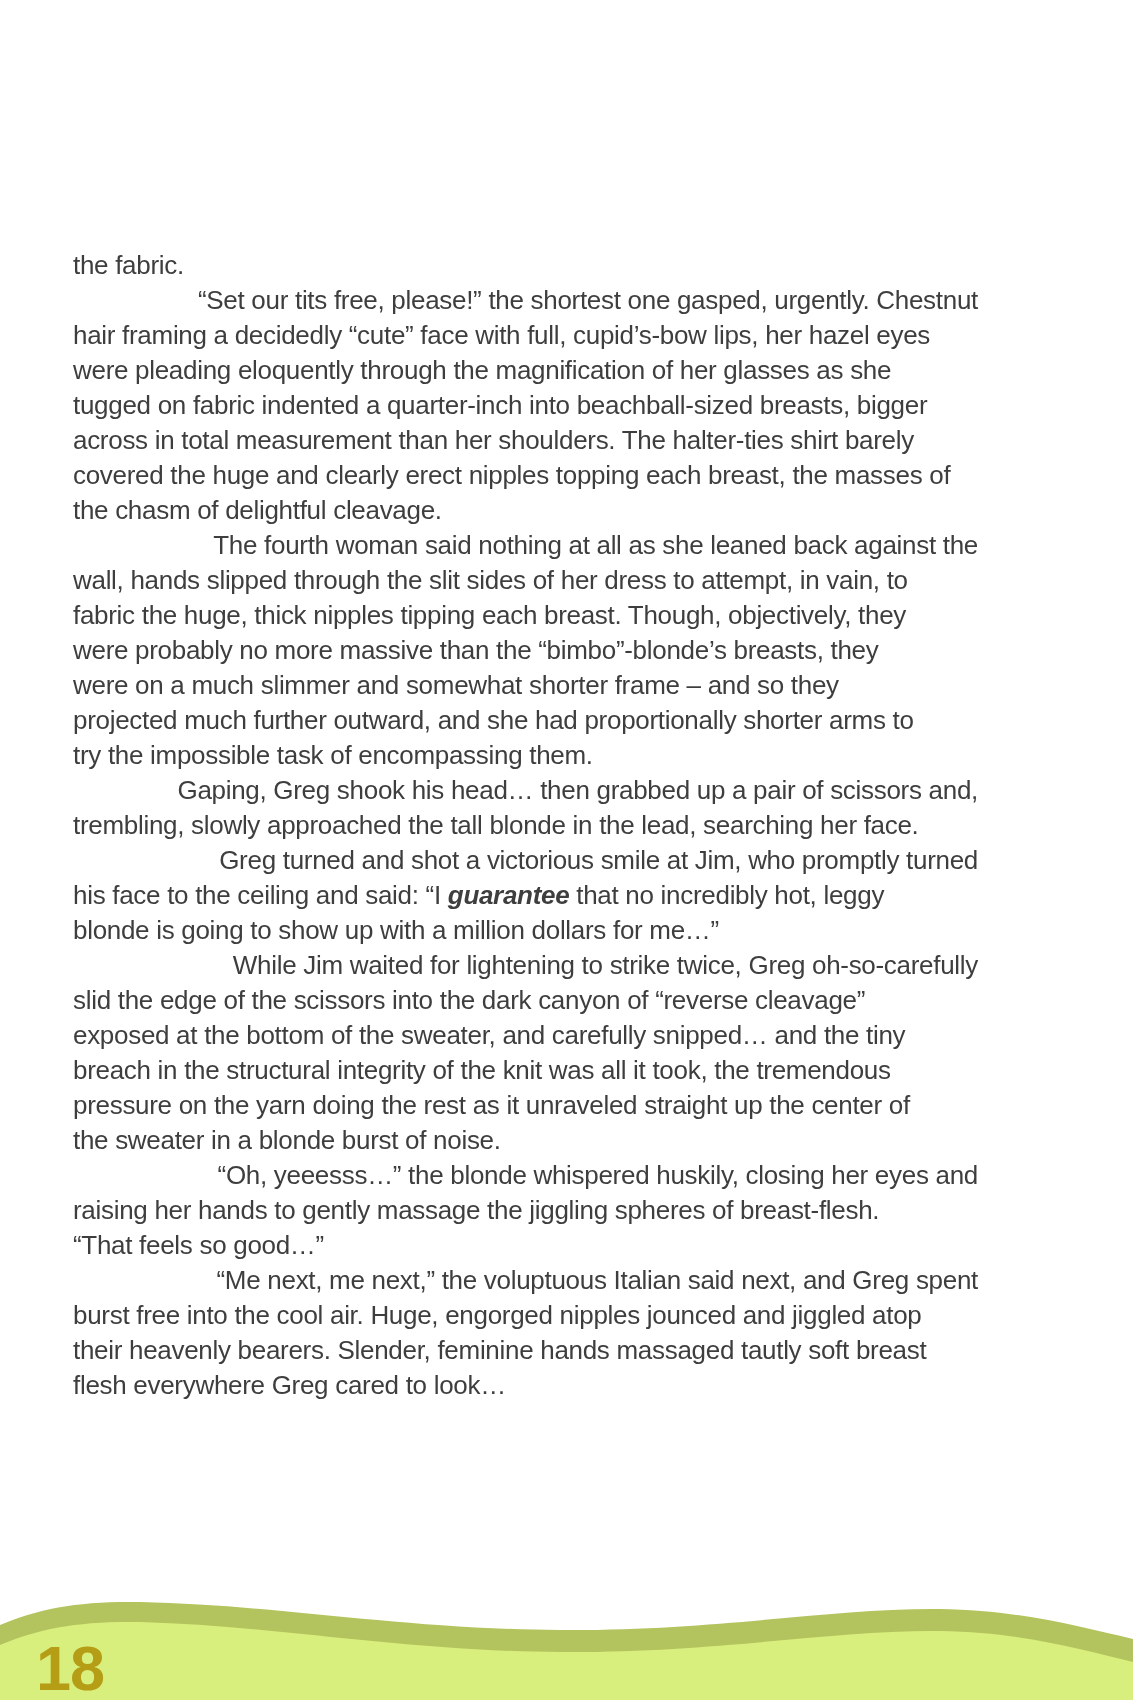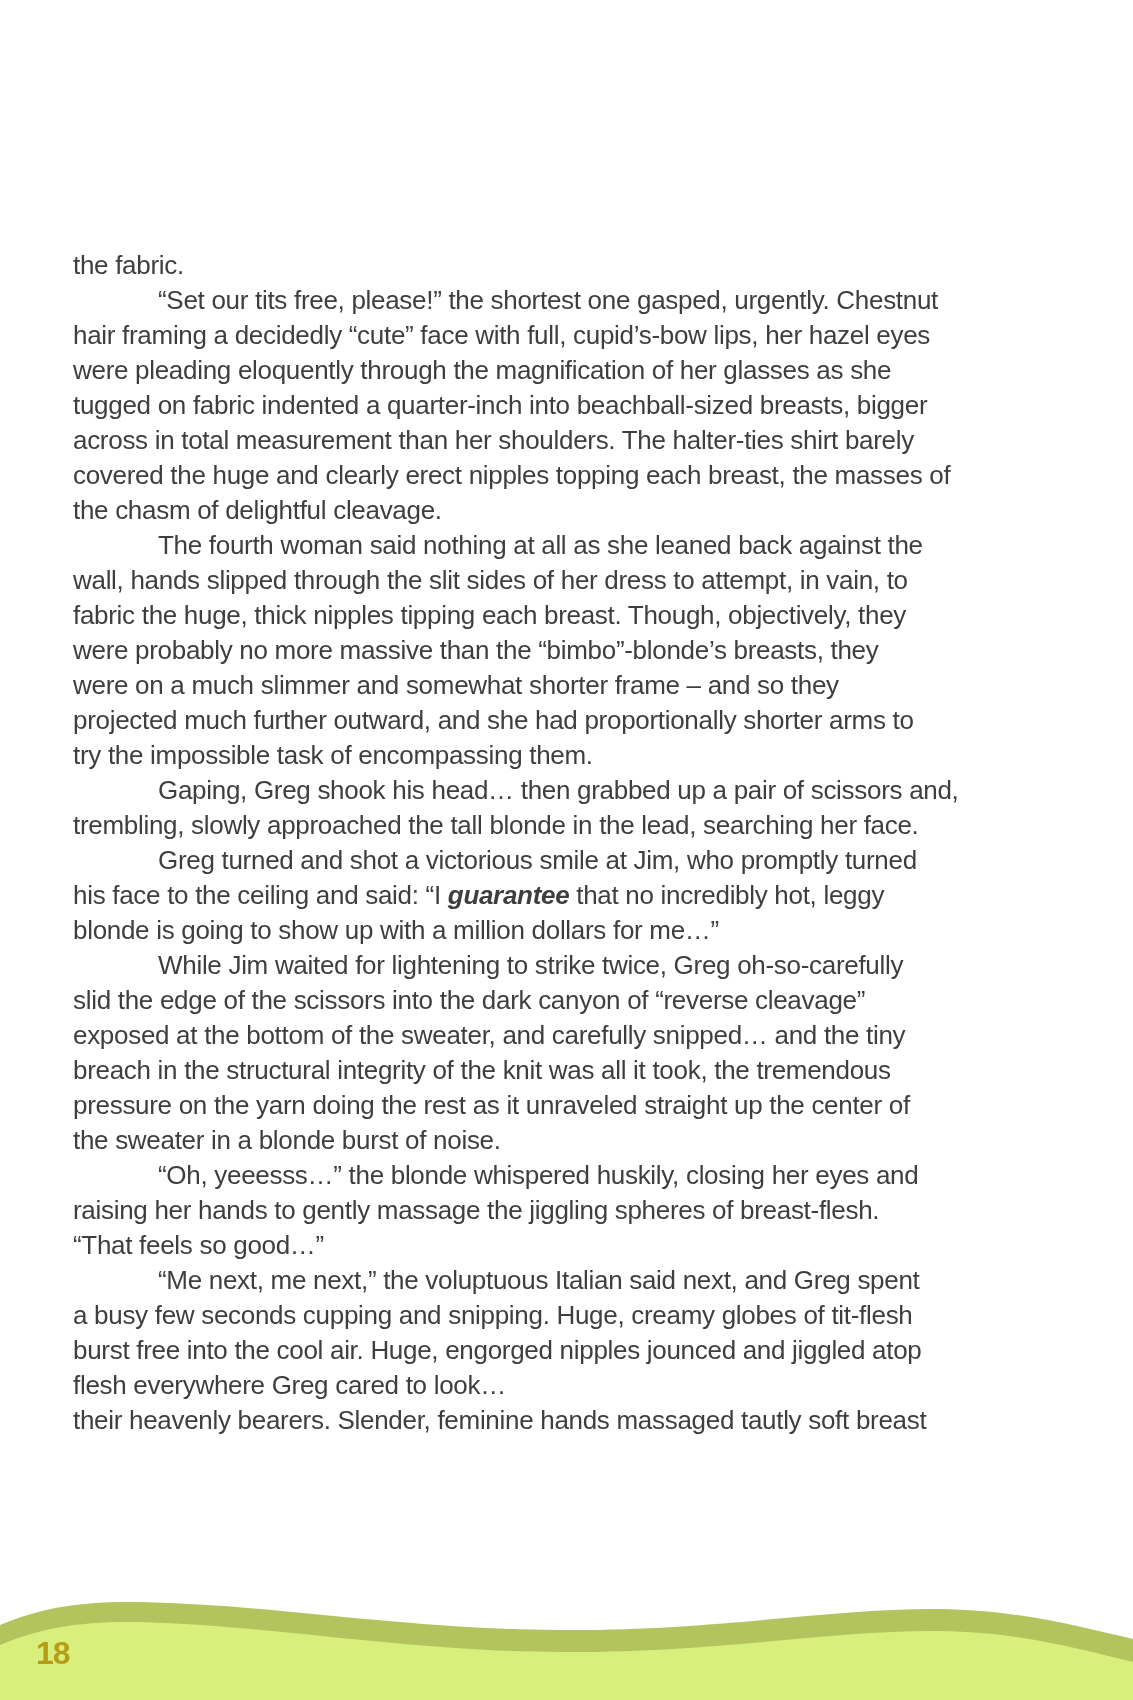--- a/index.html
+++ b/index.html
@@ -21,42 +21,42 @@
     position:absolute;
     left:73px;
     top:248px;
     width:905px;
     color:var(--text);
     font-size:26px;
     line-height:35px;
     letter-spacing:-0.3px;
   }
   .line{white-space:pre;}
-  .line.indent{padding-left:85px;}
+  .line.indent{padding-left:85px;text-align:right;}
   .em{font-weight:bold;font-style:italic;margin-top:8px;}
   .footer{
     position:absolute;
     left:0;
     bottom:0;
     width:1133px;
     height:125px;
   }
   .footer svg{
     position:absolute;
     left:0;top:0;
     width:100%;height:100%;
     display:block;
   }
   .wave-back{fill:var(--wave-dark);}
   .wave-front{fill:var(--wave-light);}
   .page-number{
     position:absolute;
     left:36px;
     top:62px;
-    font-size:32px;
+    font-size:63px;
     font-weight:bold;
     line-height:1;
     letter-spacing:-1px;
     color:var(--page-number);
   }
 </style>
 </head>
 <body>
 
 <div class="page">
@@ -84,24 +84,23 @@
       <div class="line indent"><span>While Jim waited for lightening to strike twice, Greg oh-so-carefully</span></div>
       <div class="line"><span>slid the edge of the scissors into the dark canyon of “reverse cleavage”</span></div>
       <div class="line"><span>exposed at the bottom of the sweater, and carefully snipped… and the tiny</span></div>
       <div class="line"><span>breach in the structural integrity of the knit was all it took, the tremendous</span></div>
       <div class="line"><span>pressure on the yarn doing the rest as it unraveled straight up the center of</span></div>
       <div class="line"><span>the sweater in a blonde burst of noise.</span></div>
       <div class="line indent"><span>“Oh, yeeesss…” the blonde whispered huskily, closing her eyes and</span></div>
       <div class="line"><span>raising her hands to gently massage the jiggling spheres of breast-flesh.</span></div>
       <div class="line"><span>“That feels so good…”</span></div>
       <div class="line indent"><span>“Me next, me next,” the voluptuous Italian said next, and Greg spent</span></div>
-      <div class="line"><span>a busy few seconds cupping and snipping. Huge, creamy globes of tit-flesh</span></div>
       <div class="line"><span>burst free into the cool air. Huge, engorged nipples jounced and jiggled atop</span></div>
+      <div class="line"><span>their heavenly bearers. Slender, feminine hands massaged tautly soft breast</span></div>
       <div class="line"><span>flesh everywhere Greg cared to look…</span></div>
-      <div class="line"><span>their heavenly bearers. Slender, feminine hands massaged tautly soft breast</span></div>
     </div>
   <div class="footer">
     <svg viewBox="0 0 1133 125" preserveAspectRatio="none" aria-hidden="true">
       <path class="wave-back" d="M0,50 C40,33 80,26 140,27 C280,30 400,54 560,55 C720,56 830,33 940,34 C1020,35 1080,52 1133,64 L1133,125 L0,125 Z"></path>
       <path class="wave-front" d="M0,70 C40,53 80,46 140,47 C280,51 400,76 560,77 C720,78 830,55 940,56 C1020,57 1080,74 1133,87 L1133,125 L0,125 Z"></path>
     </svg>
     <div class="page-number">18</div>
   </div>
 </div>
 

